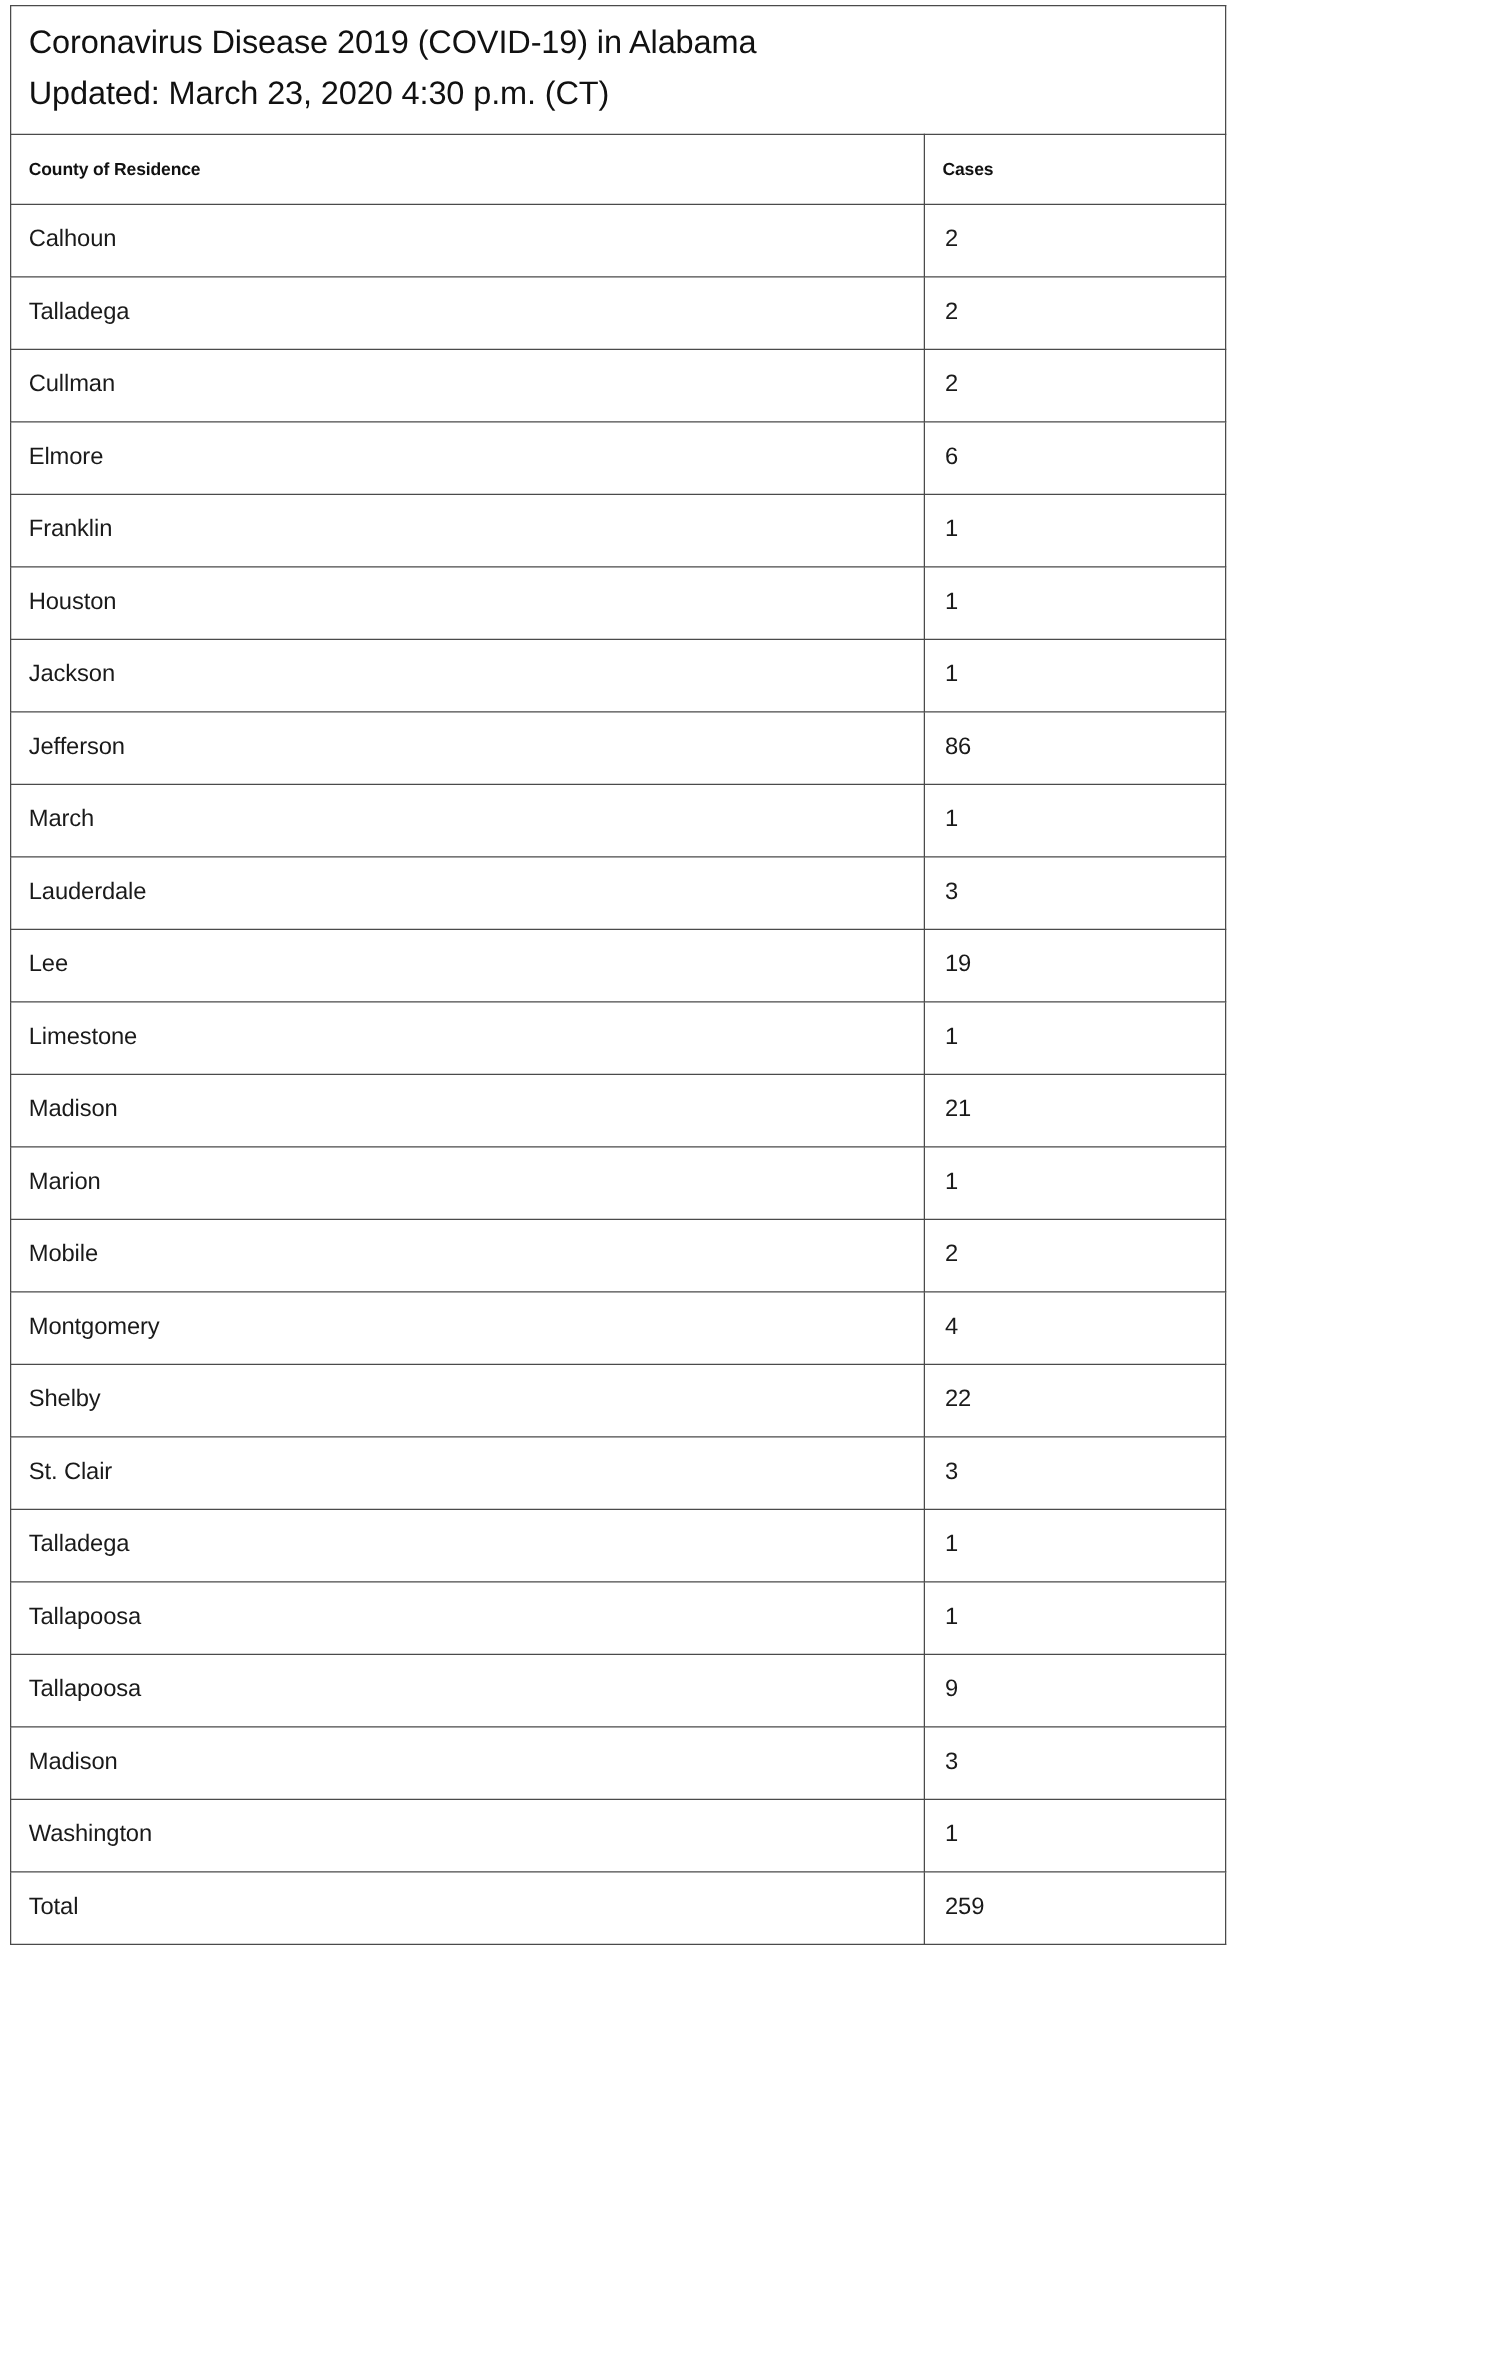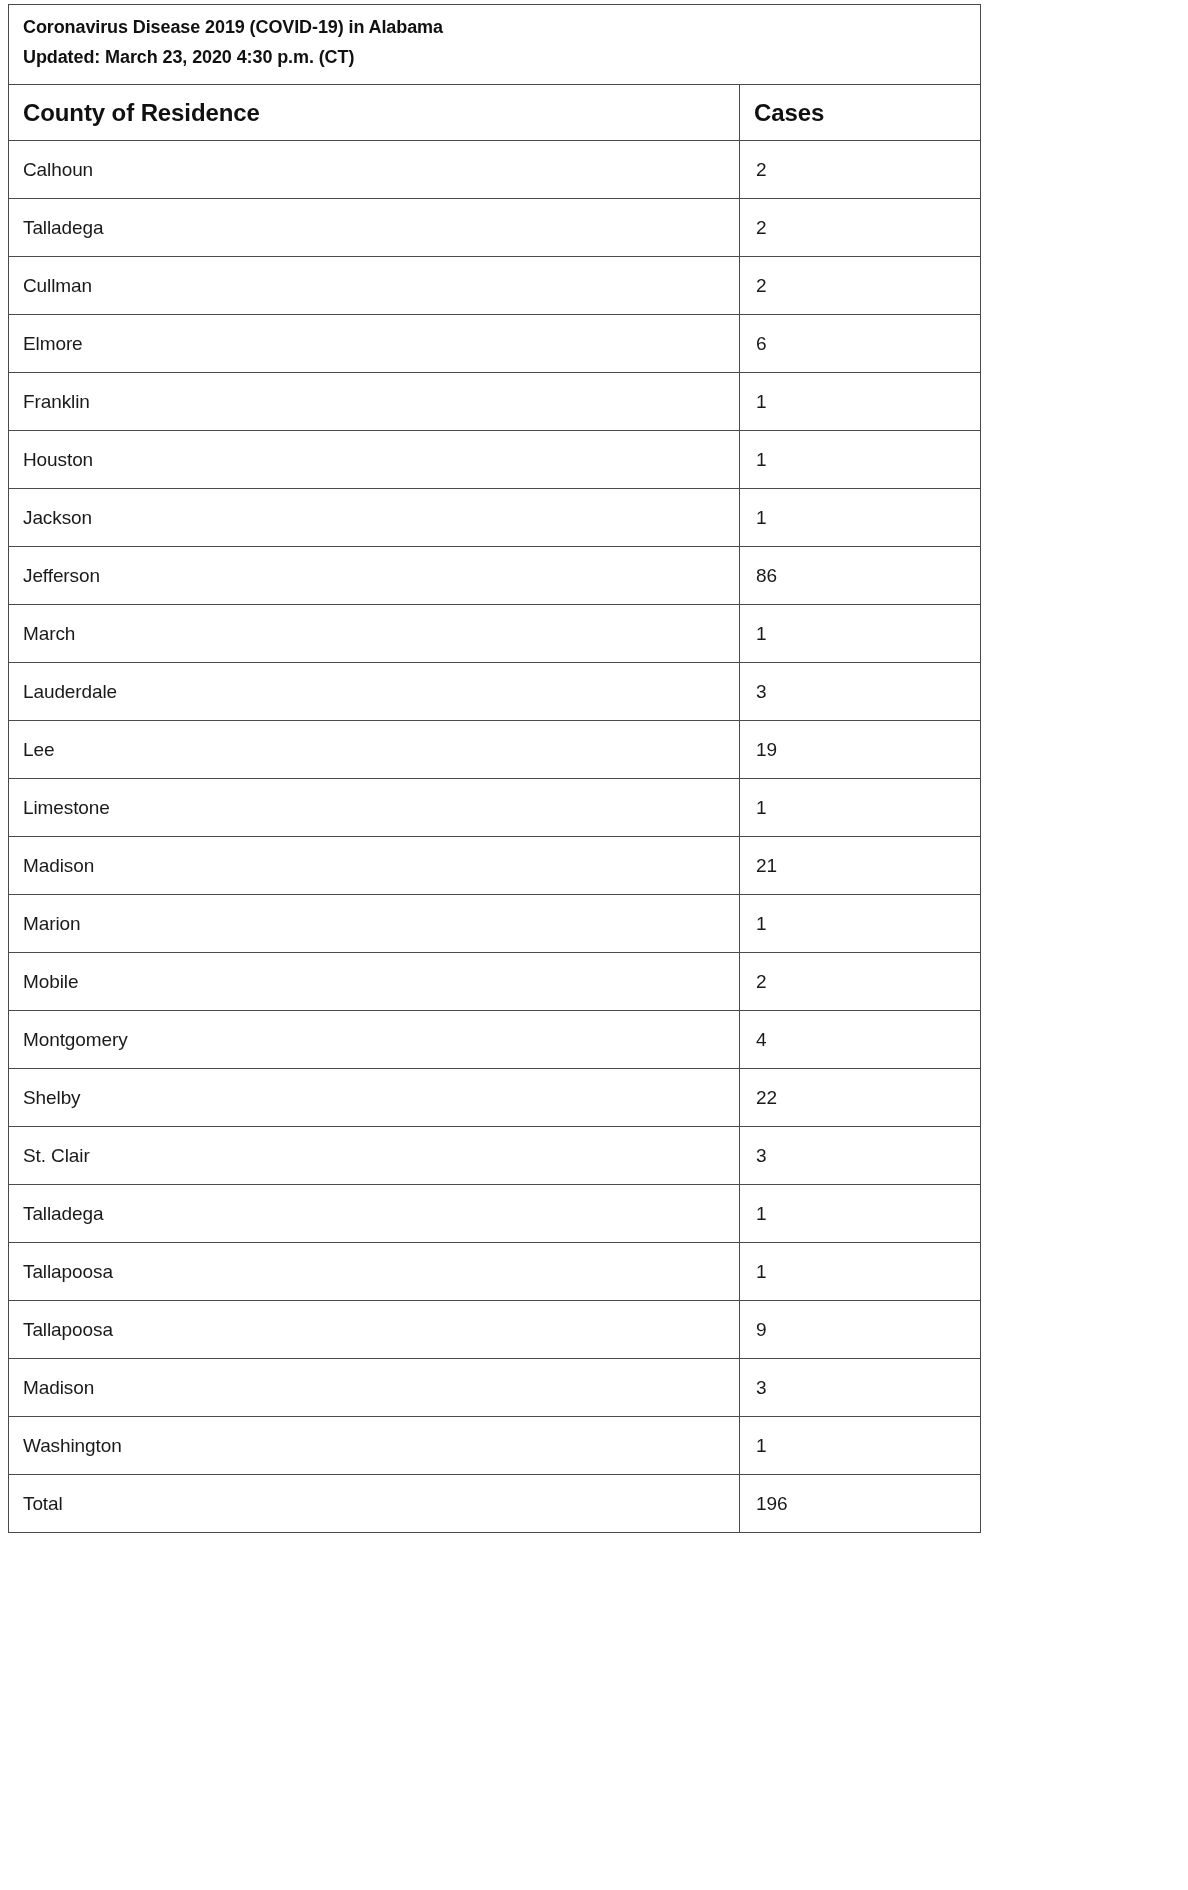--- a/index.html
+++ b/index.html
@@ -42,33 +42,33 @@
     vertical-align: middle;
     padding: 0 0 0 14px;
     text-align: left;
   }
 
   .title-cell {
     padding: 10px 14px 14px 14px !important;
     border-bottom: 1px solid #4a4a4a;
   }
   .title-line {
-    font-size: 18px;
-    font-weight: bold;
+    font-size: 26px;
+    font-weight: normal;
     line-height: 1.42;
     color: #111111;
     letter-spacing: -0.1px;
   }
   .title-line + .title-line {
     margin-top: 4px;
   }
 
   .header-row th {
     height: 55px;
-    font-size: 24px;
+    font-size: 14px;
     font-weight: bold;
     color: #111111;
     letter-spacing: -0.1px;
     margin-left: 47px;
   }
 
   .data-row td {
     height: 57px;
     font-size: 19px;
     font-weight: normal;
@@ -188,18 +188,18 @@
         <tr class="data-row">
           <td>Madison</td>
           <td class="cases-cell">3</td>
         </tr>
         <tr class="data-row">
           <td>Washington</td>
           <td class="cases-cell">1</td>
         </tr>
         <tr class="data-row">
           <td>Total</td>
-          <td class="cases-cell">196</td>
+          <td class="cases-cell">259</td>
         </tr>
       </tbody>
     </table>
   </div>
 </div>
 
 </body></html>

